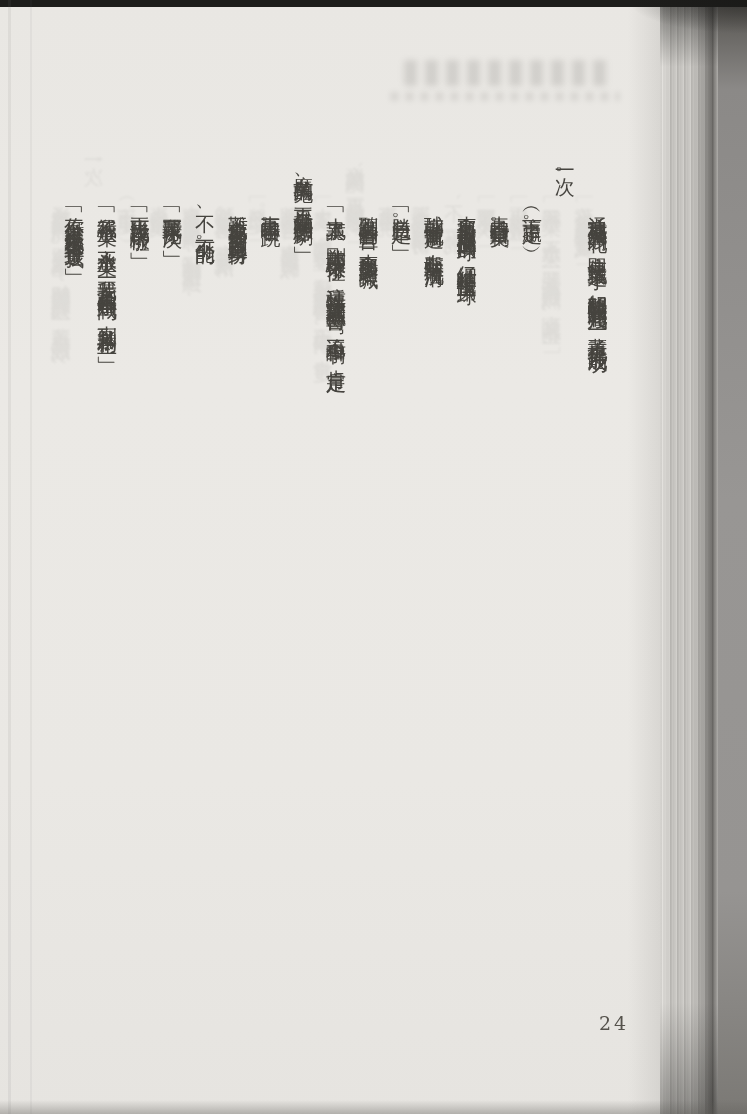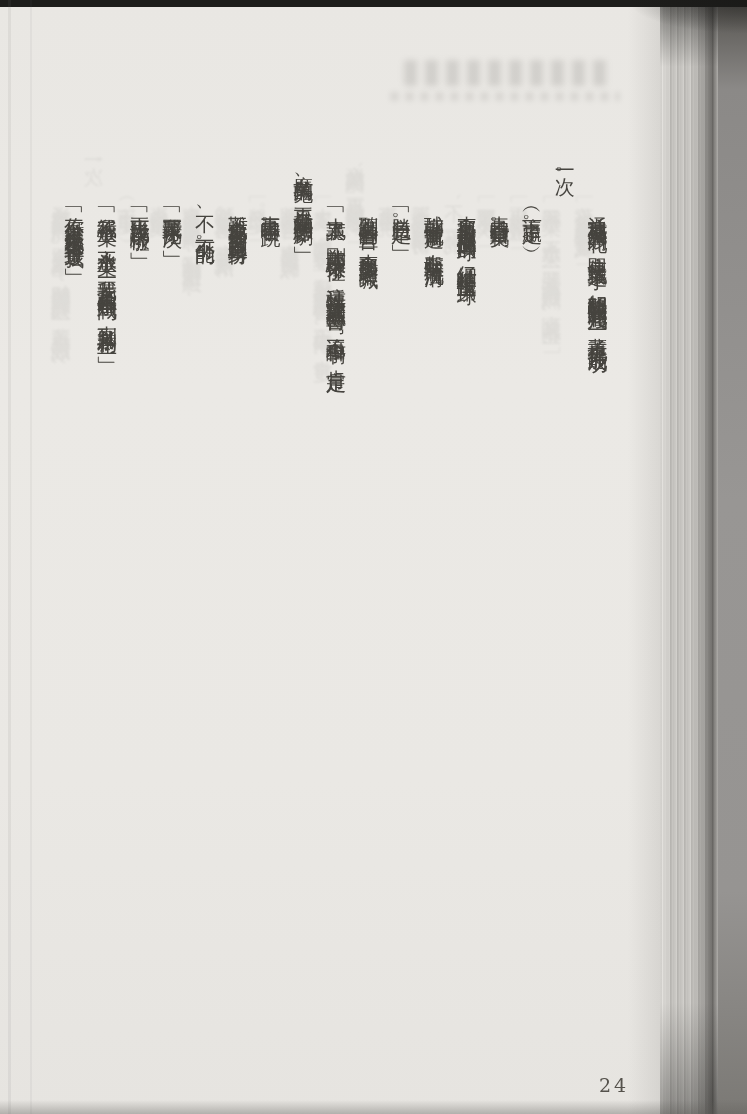--- a/index.html
+++ b/index.html
@@ -54,21 +54,21 @@
   }
   .v-text .col{height:100%;}
   .v-text .col.indent{padding-top:40px;}
   
   .ghost{
     top:150px;right:146px;
     transform:scaleX(-1);
     color:#70706c;opacity:.10;filter:blur(1.1px);
   }
   .page-number{
-    position:absolute;top:1074px;left:599px;
+    position:absolute;top:1012px;left:599px;
     font-family:"DejaVu Serif","Liberation Serif",serif;
     font-size:19px;letter-spacing:3px;color:#55524c;
   }
 </style>
 </head>
 <body>
 
 <div class="scene">
   <div class="desk"></div>
 

